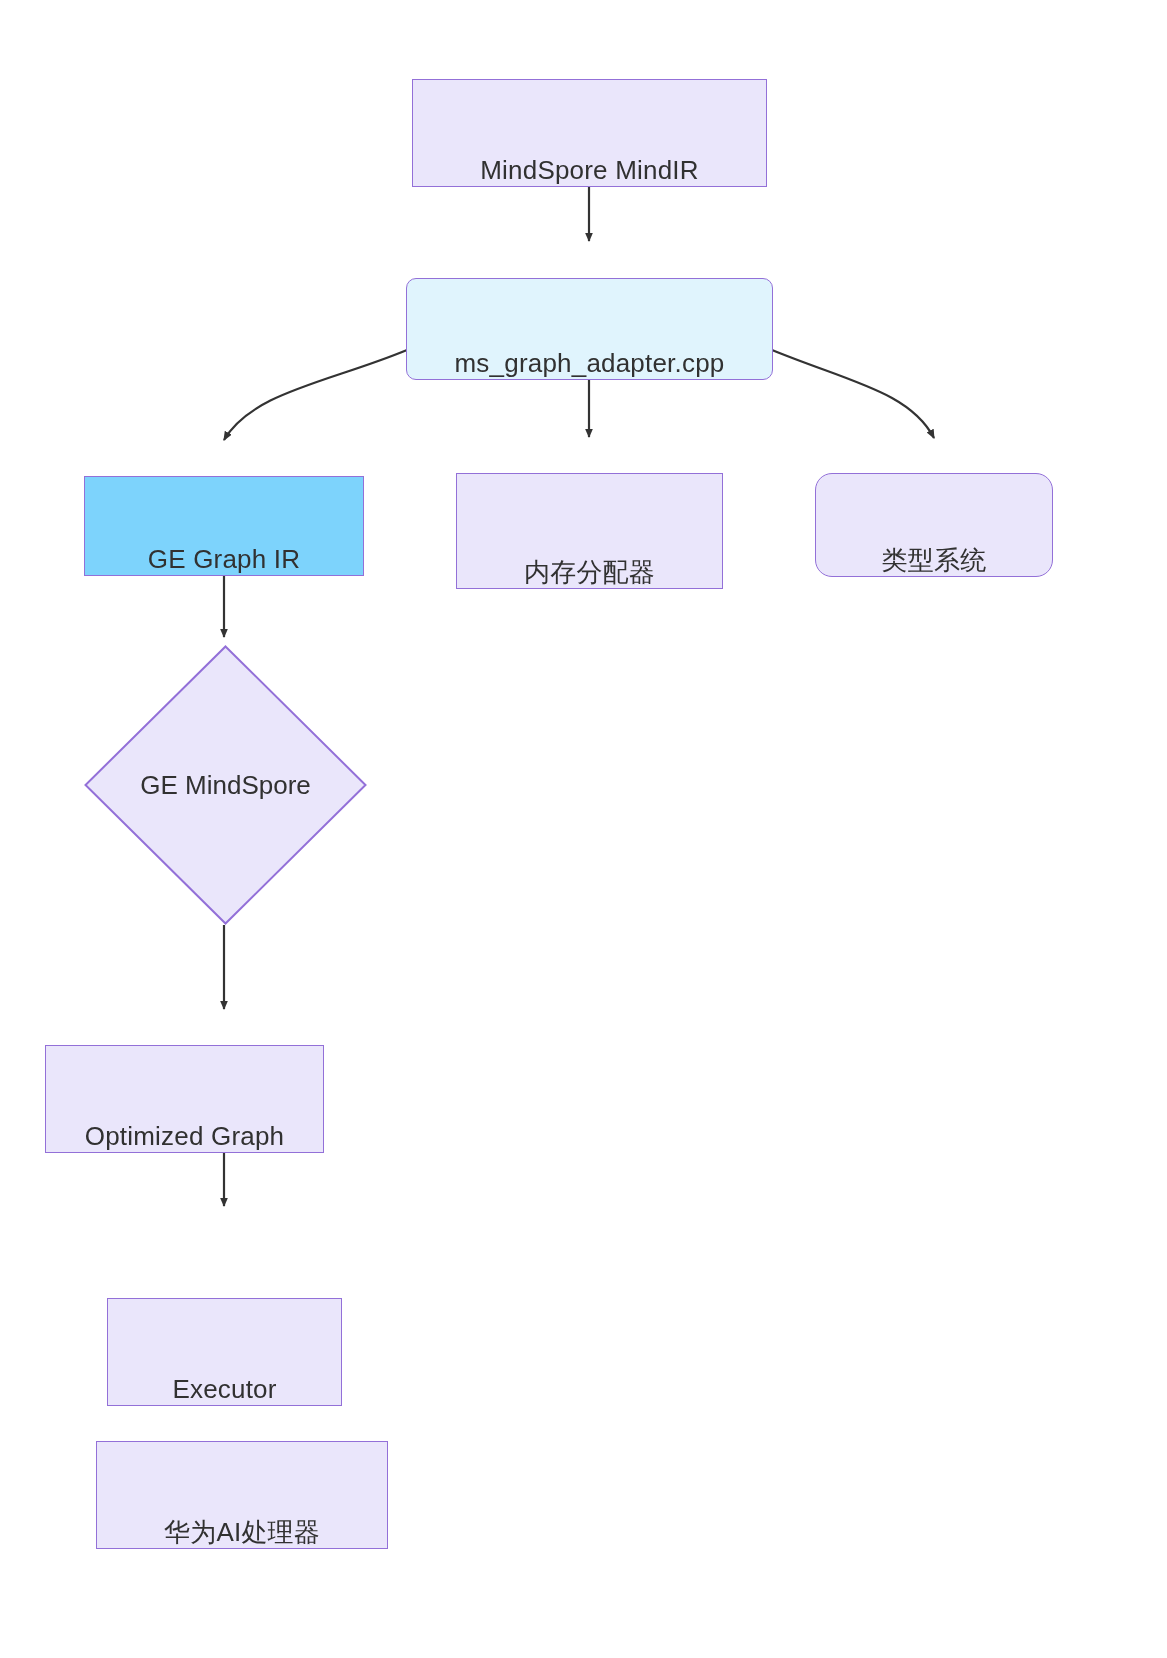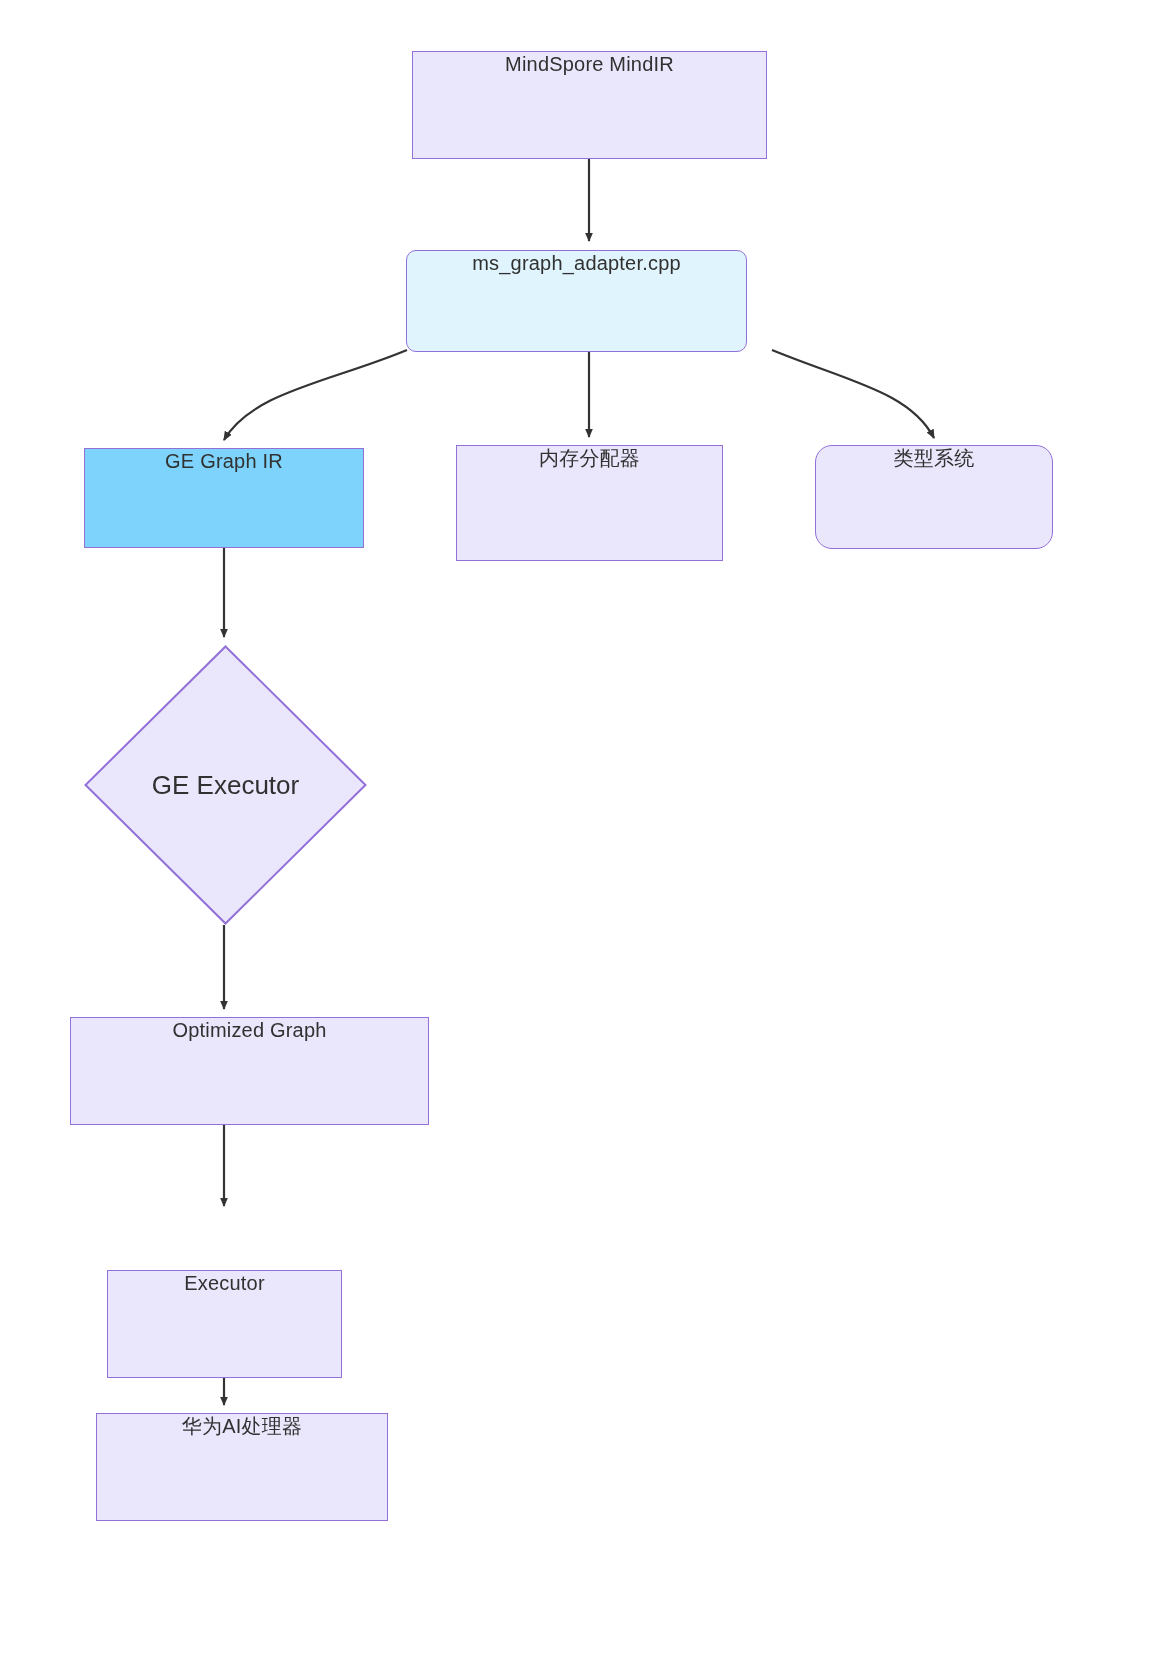--- a/index.html
+++ b/index.html
@@ -26,30 +26,31 @@
     left: 0;
     top: 0;
     width: 1167px;
     height: 1658px;
     pointer-events: none;
   }
   .node {
     position: absolute;
     box-sizing: border-box;
     display: flex;
-    align-items: flex-start;
+    align-items: flex-end;
     justify-content: center;
     border: 1.6px solid #9370d8;
     background: #eae6fb;
     color: #313131;
-    font-size: 20px;
+    font-size: 26px;
     font-weight: 400;
     letter-spacing: 0.2px;
     text-align: center;
     line-height: 1.2;
+    margin-top: 28px;
   }
   .node.rounded {
     border-radius: 10px;
     background: #e0f4fd;
   }
   .node.pink {
     background: #7dd3fc;
   }
   .diamond-wrap {
     position: absolute;
@@ -99,44 +100,44 @@
 
     <path d="M 224 1125 L 224 1206" fill="none" stroke="#333333" stroke-width="2.2" marker-end="url(#arrowhead)"></path>
 
     <path d="M 224 1322 L 224 1405" fill="none" stroke="#333333" stroke-width="2.2" marker-end="url(#arrowhead)"></path>
   </svg>
 
   <div class="node" style="left:412px; top:51px; width:355px; height:108px;">
     <span>MindSpore MindIR</span>
   </div>
 
-  <div class="node rounded" style="left:406px; top:250px; width:341px; height:102px;">
+  <div class="node rounded" style="left:406px; top:250px; width:367px; height:102px;">
     <span>ms_graph_adapter.cpp</span>
   </div>
 
   <div class="node pink" style="left:84px; top:448px; width:280px; height:100px;">
     <span>GE Graph IR</span>
   </div>
 
   <div class="node" style="left:456px; top:445px; width:267px; height:116px;">
     <span>内存分配器</span>
   </div>
 
   <div class="node" style="left:815px; top:445px; width:238px; height:104px;border-radius:17px;">
     <span>类型系统</span>
   </div>
 
   <div class="diamond-wrap" style="left:84px; top:645px; width:283px; height:280px;">
     <svg class="diamond-shape" viewBox="0 0 283 280" preserveAspectRatio="none" xmlns="http://www.w3.org/2000/svg">
       <polygon points="141.5,1.5 281.5,140 141.5,278.5 1.5,140" fill="#eae6fb" stroke="#9370d8" stroke-width="2"></polygon>
     </svg>
-    <span class="diamond-label">GE Executor</span>
+    <span class="diamond-label">GE MindSpore</span>
   </div>
 
-  <div class="node" style="left:70px; top:1017px; width:359px; height:108px;">
+  <div class="node" style="left:45px; top:1017px; width:279px; height:108px;">
     <span>Optimized Graph</span>
   </div>
 
   <div class="node" style="left:107px; top:1270px; width:235px; height:108px;">
     <span>Executor</span>
   </div>
 
   <div class="node" style="left:96px; top:1413px; width:292px; height:108px;">
     <span>华为AI处理器</span>
   </div>

